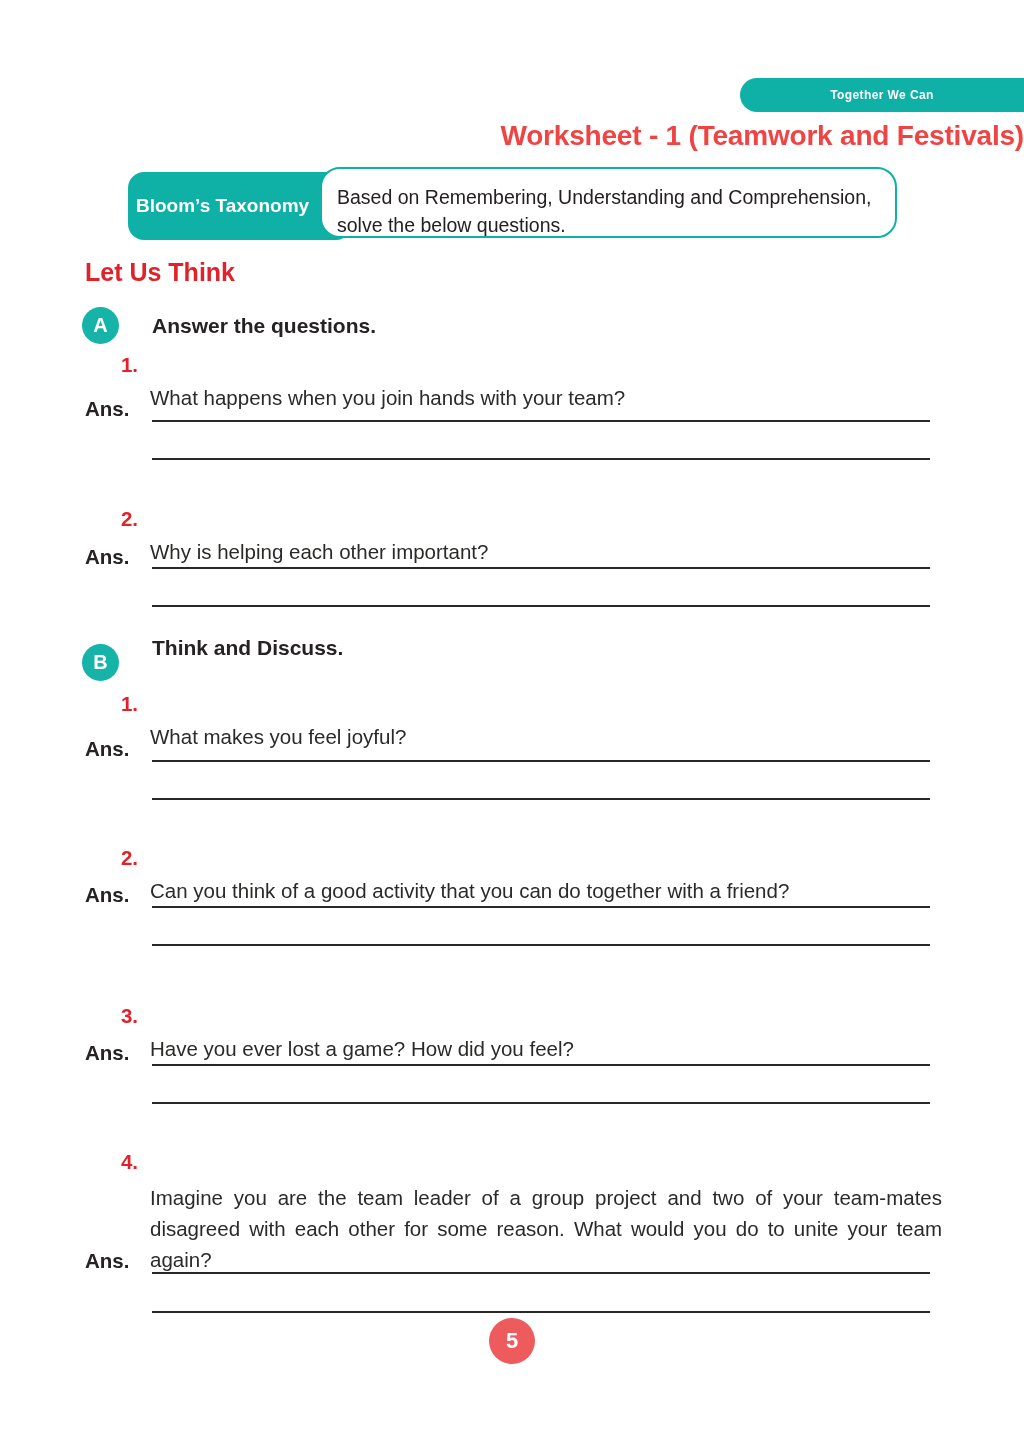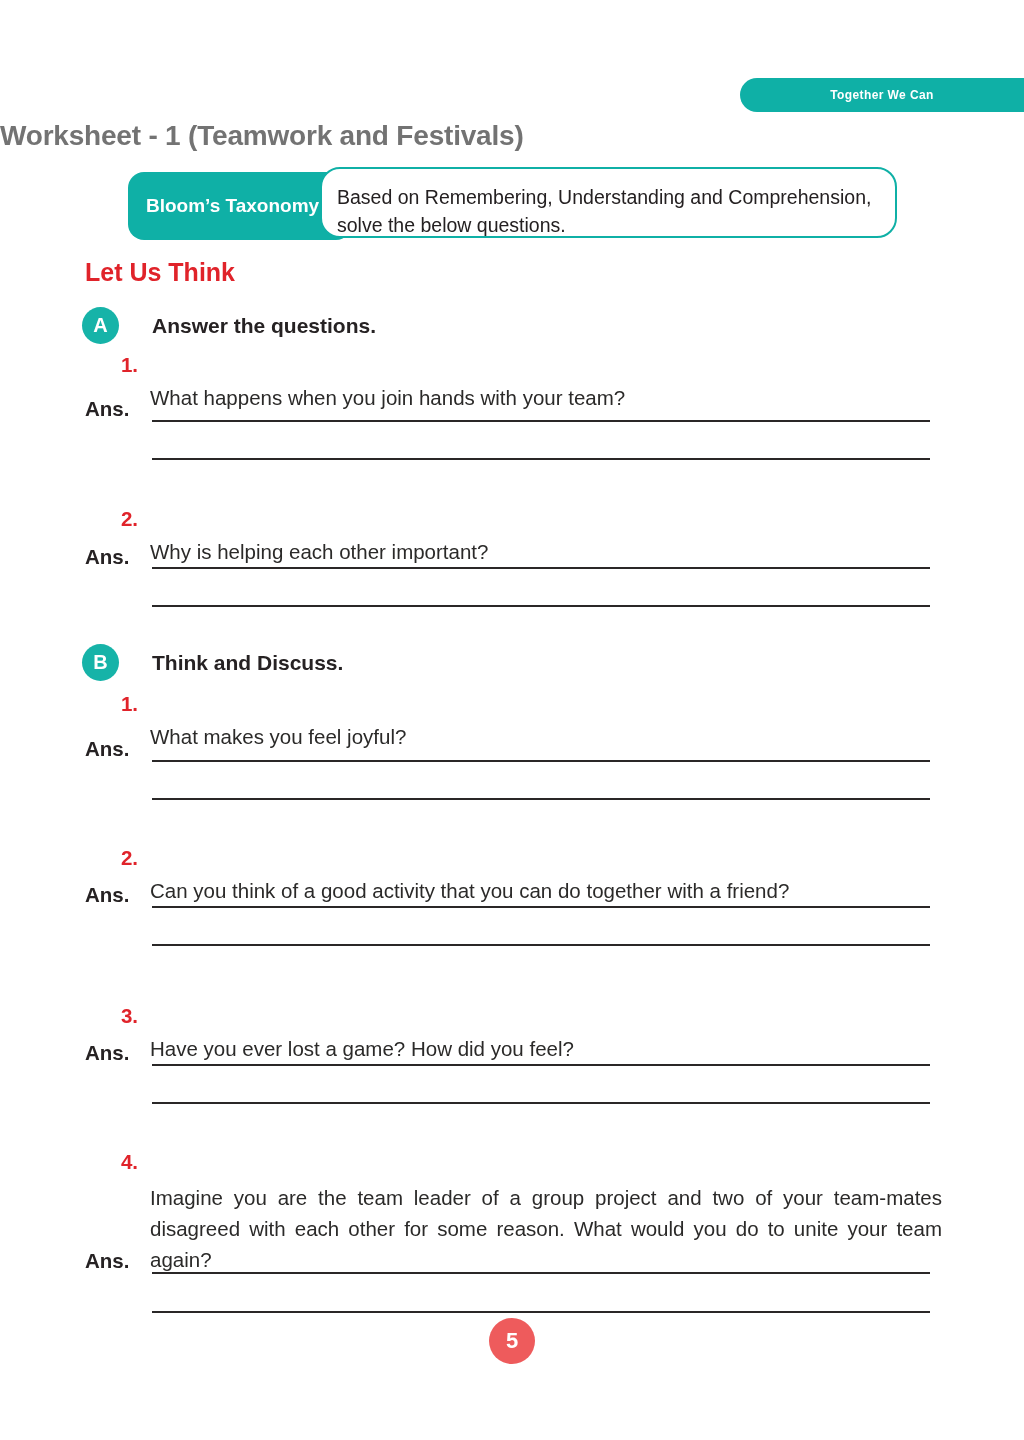--- a/index.html
+++ b/index.html
@@ -15,31 +15,31 @@
   .badge {
     position:absolute; top:78px; left:740px; right:0; height:34px;
     background:#0fb0a6; color:#ffffff;
     border-radius:17px 0 0 17px;
     font-size:12px; font-weight:bold; letter-spacing:.4px;
     text-align:center; line-height:34px;
   }
 
   .title {
     position:absolute; top:120px; left:0; width:100%;
-    text-align:left; color:#737373;
+    text-align:right; color:#ef4444;
     font-size:28px; font-weight:bold; letter-spacing:-0.2px;
   }
 
   
   .bloom-label {
     position:absolute; top:172px; left:128px; width:224px; height:68px;
     background:#0fb0a6; border-radius:16px; z-index:1;
     color:#ffffff; font-size:19px; font-weight:bold;
     display:flex; align-items:center; justify-content:flex-start;
-    padding-left:18px;
+    padding-left:8px;
   }
   .bloom-box {
     position:absolute; top:167px; left:320px; width:577px; height:71px;
     background:#ffffff; border:2.5px solid #0fb0a6; border-radius:20px;
     z-index:2;
     display:flex; align-items:center;
     padding:22px 10px 6px 15px;
     font-size:19.5px; line-height:28px; color:#242021;
   }
 
@@ -116,21 +116,21 @@
 <div class="q" style="top:506px">
   <span class="qnum">2.</span>
   <span class="qgap"></span>
   <span class="qtext">Why is helping each other important?</span>
 </div>
 <span class="ans-label" style="top:545px">Ans.</span>
 <div class="ans-line" style="top:567px"></div>
 <div class="ans-line" style="top:605px"></div>
 
 <div class="sec-circle" style="top:644px">B</div>
-<div class="sec-title" style="top:651px">Think and Discuss.</div>
+<div class="sec-title" style="top:636px">Think and Discuss.</div>
 
 <div class="q" style="top:691px">
   <span class="qnum">1.</span>
   <span class="qgap"></span>
   <span class="qtext">What makes you feel joyful?</span>
 </div>
 <span class="ans-label" style="top:737px">Ans.</span>
 <div class="ans-line" style="top:760px"></div>
 <div class="ans-line" style="top:798px"></div>
 

